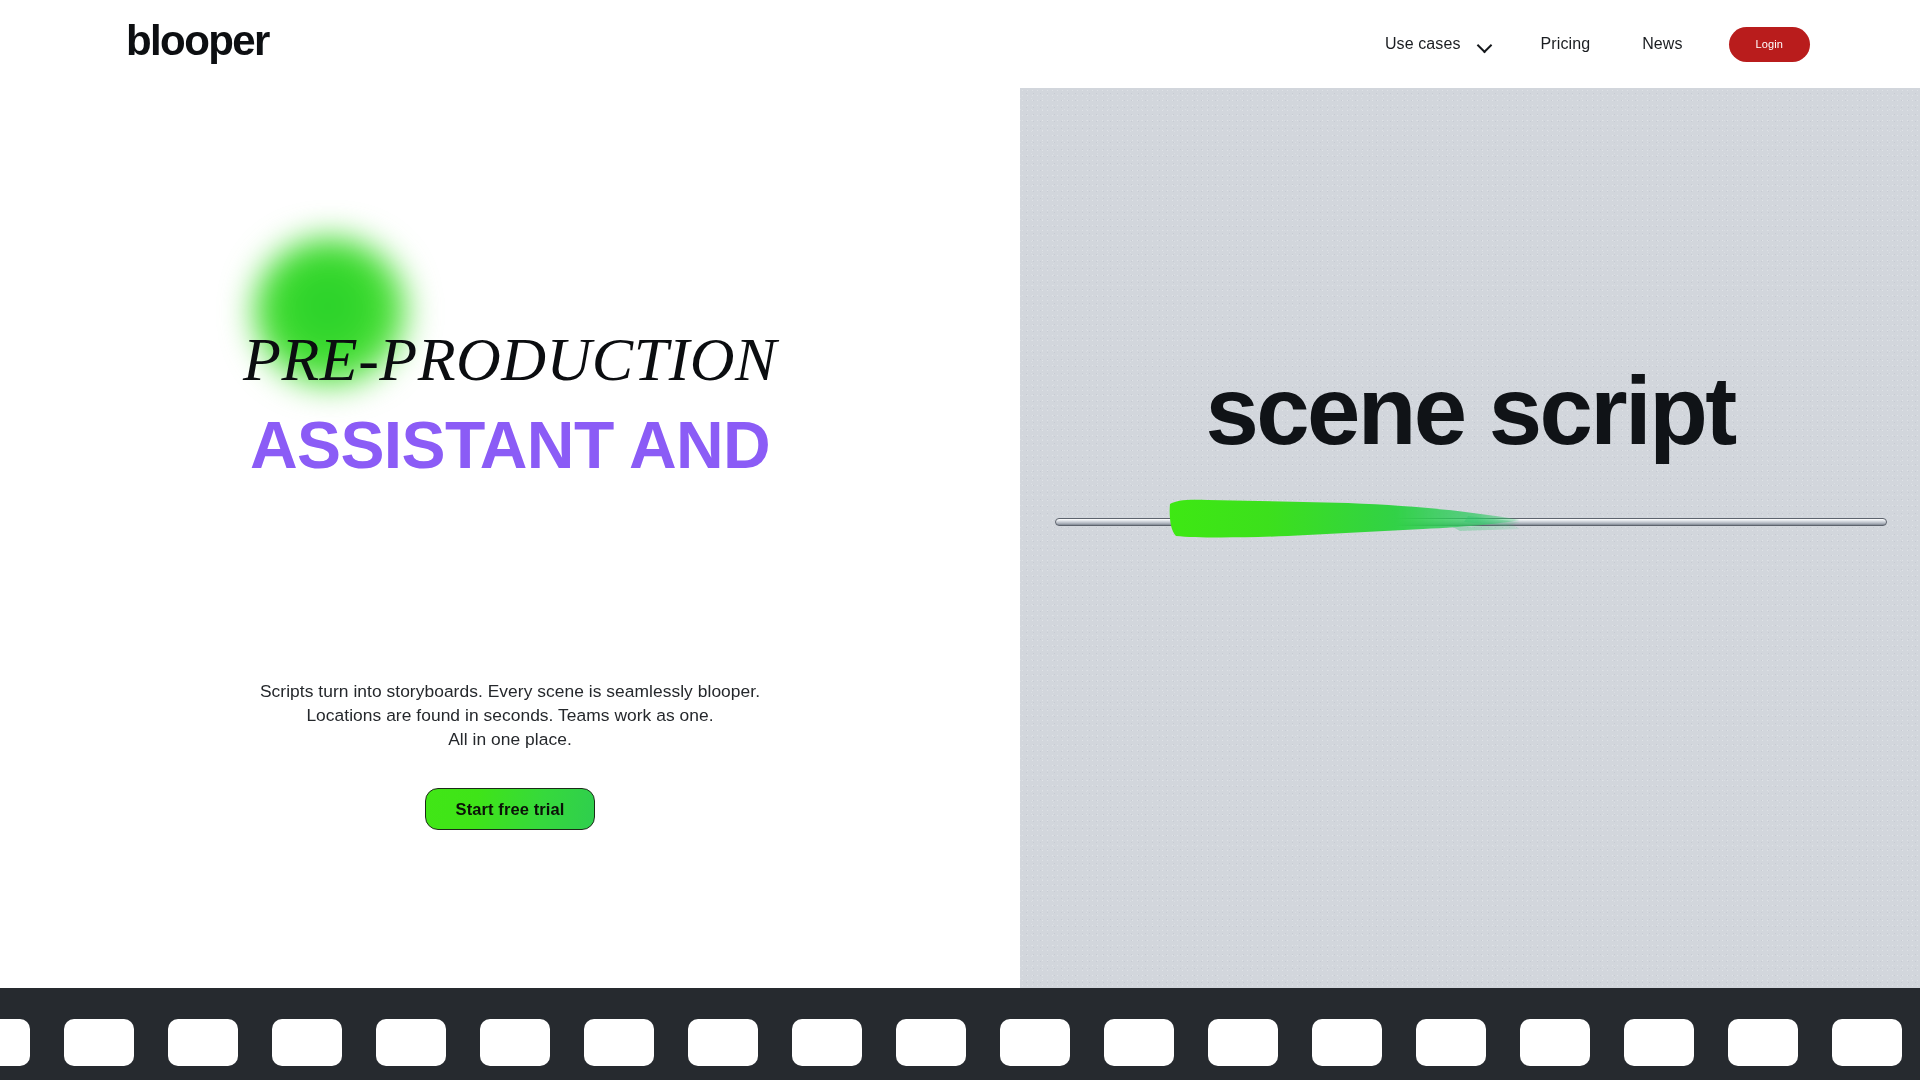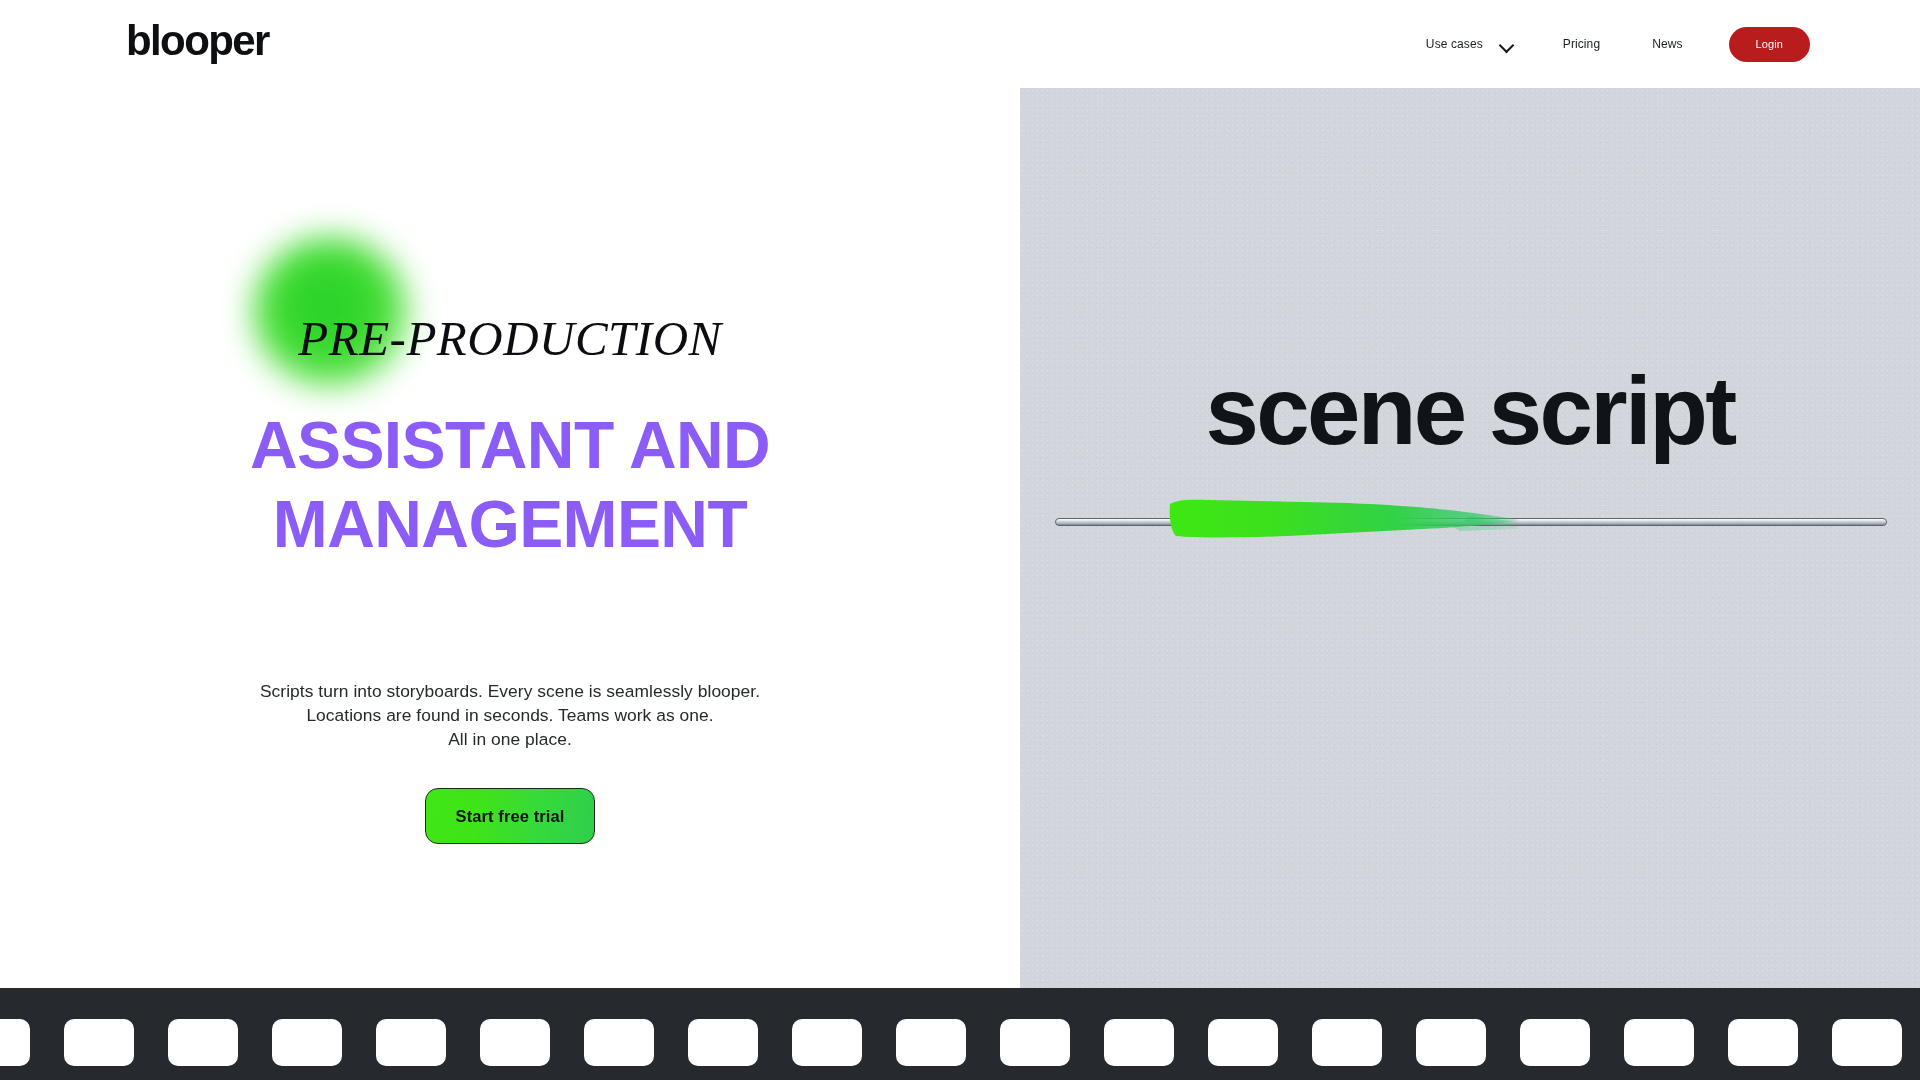--- a/index.html
+++ b/index.html
@@ -50,21 +50,21 @@
     position:absolute;
     right:118px;
     top:0;
     height:88px;
     display:flex;
     align-items:center;
     gap:0;
   }
 
   .nav-item {
-    font-size:12px;
+    font-size:16px;
     color:#1a1d21;
     letter-spacing:0.1px;
     padding:8px 0;
     cursor:pointer;
     white-space:nowrap;
   }
 
   .nav-usecases {
     display:flex;
     align-items:center;
@@ -137,27 +137,27 @@
     position:absolute;
     left:0;
     top:0;
     width:1020px;
     text-align:center;
     z-index:2;
   }
 
   .headline-serif {
     position:absolute;
-    top:226px;
+    top:240px;
     left:0;
     width:1020px;
     font-family:"Liberation Serif", serif;
     font-style:italic;
     font-weight:normal;
-    font-size:49px;
+    font-size:62px;
     line-height:1;
     letter-spacing:0.5px;
     color:#0b0d10;
     white-space:nowrap;
   }
 
   .headline-sans {
     position:absolute;
     top:318px;
     left:0;
@@ -193,21 +193,21 @@
     display:inline-block;
     background:linear-gradient(100deg, #41e616 0%, #3fe418 30%, #36d93c 68%, #2fce4e 100%);
     color:#0b1208;
     font-family:"Liberation Sans", sans-serif;
     font-weight:bold;
     font-size:16.5px;
     letter-spacing:0.1px;
     border:1.4px solid #1c2a18;
     border-radius:13px;
     padding:0 30px;
-    height:56px;
+    height:42px;
     line-height:40px;
     cursor:pointer;
     white-space:nowrap;
   }
 
   
   .hero-right {
     position:absolute;
     left:1020px;
     top:88px;
@@ -335,21 +335,20 @@
   <section class="hero-left">
 
     <div class="green-blob"></div>
 
     <div class="hero-copy">
 
       <h1 class="headline-serif">PRE-PRODUCTION</h1>
 
       <div class="headline-sans">
         <div>ASSISTANT AND</div>
-        <div>MANAGEMENT</div>
       </div>
 
       <p class="hero-sub">
         <span>Scripts turn into storyboards. Every scene is seamlessly blooper.</span><br>
         <span>Locations are found in seconds. Teams work as one.</span><br>
         <span>All in one place.</span>
       </p>
 
       <div class="cta-wrap">
         <button class="cta-btn">Start free trial</button>

